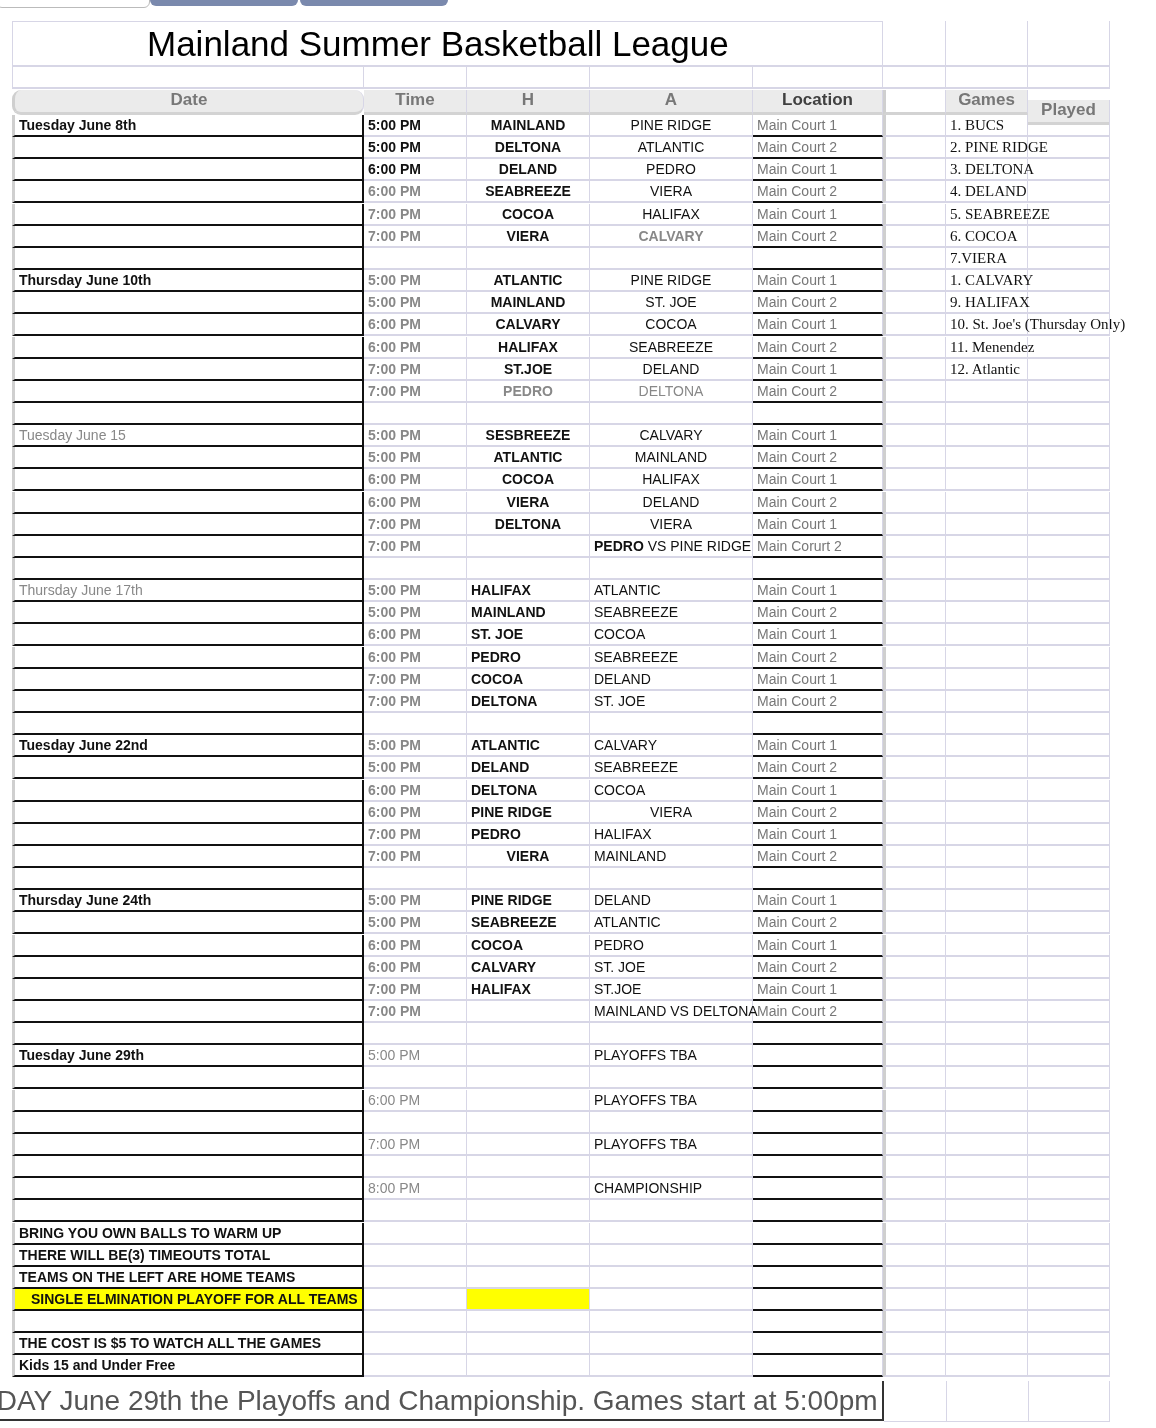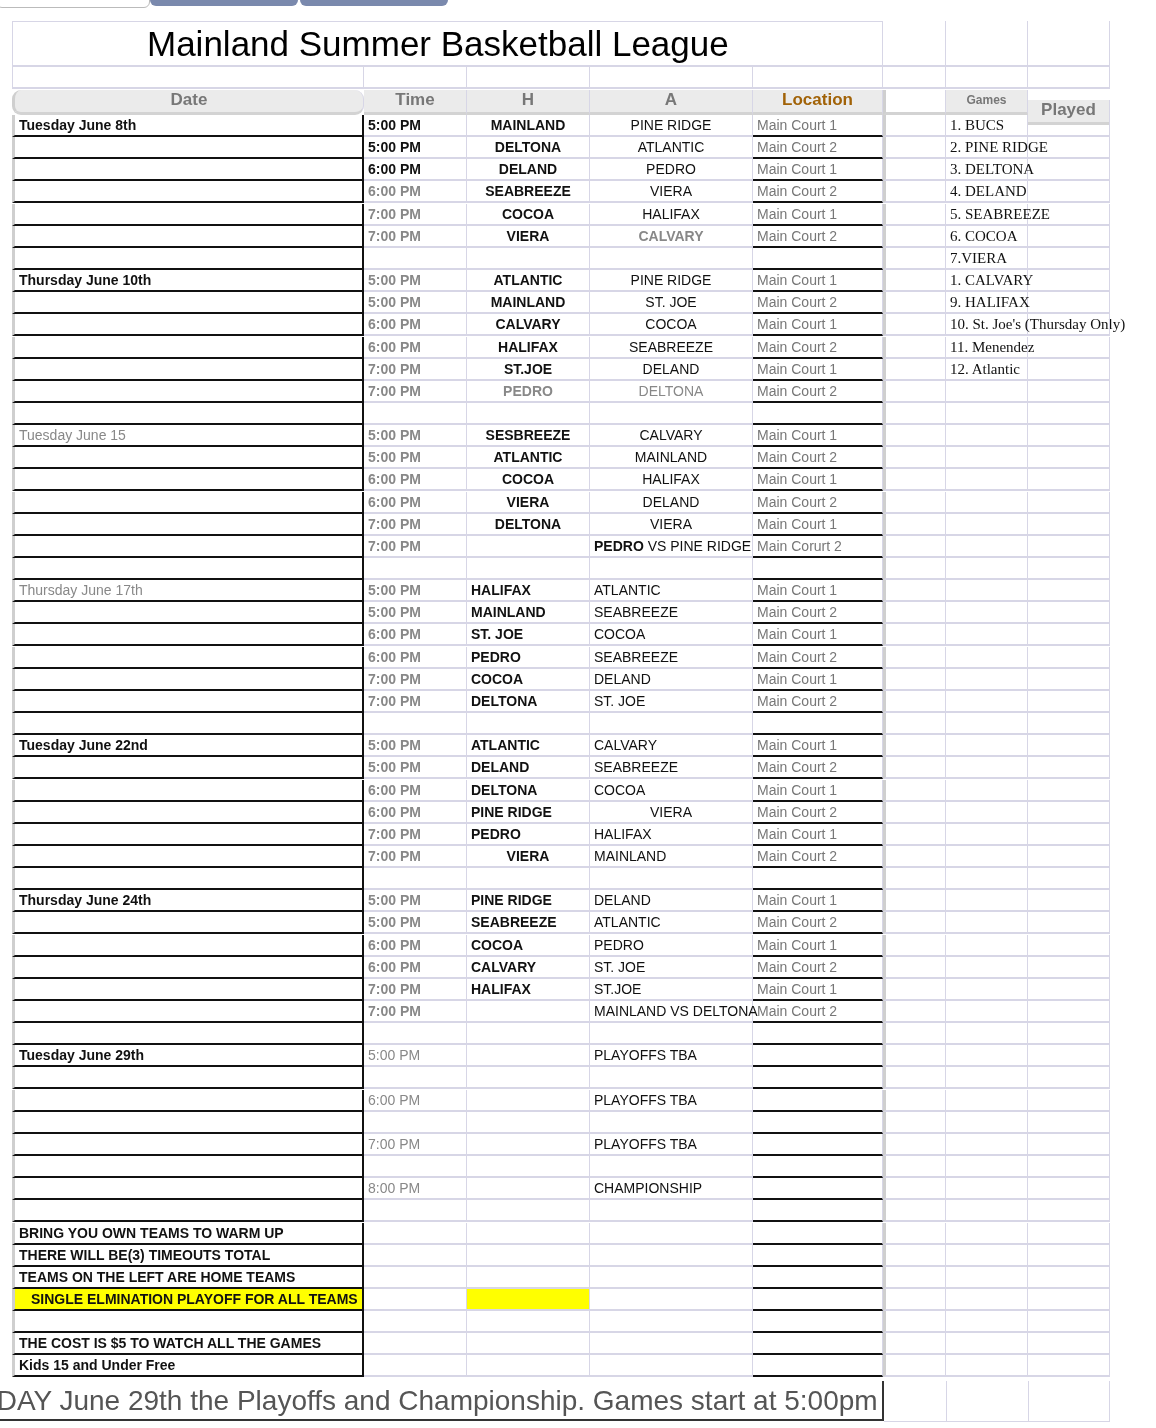--- a/index.html
+++ b/index.html
@@ -18,21 +18,21 @@
   .c-a{left:578px;width:163px;text-align:center;}
   .c-loc{left:741px;width:130px;border-bottom:2px solid #111;color:#777;}
   .c-gap{left:871px;width:63px;border-left:3px solid #cfcfcf;}
   .c-games{left:934px;width:82px;font-family:"Liberation Serif",serif;font-size:15px;}
   .c-played{left:1016px;width:82px;}
   .bold{font-weight:bold;}
   .grey{color:#888;}
   .left{text-align:left !important;}
   .header .cell{background:#ebebeb;color:#777;font-weight:bold;font-size:17px;text-align:center;border-bottom:3px solid #d3d3d3;}
   .header .c-date{border-right:1px solid #d7d6e6;border-bottom:3px solid #d3d3d3;border-radius:9px;}
-  .header .c-loc{border-bottom:3px solid #d3d3d3;color:#a16207;}
+  .header .c-loc{border-bottom:3px solid #d3d3d3;color:#404040;}
   .header .c-gap{background:#fff;}
   .title-row{position:absolute;left:0;top:0;height:46px;width:1098px;}
   .title{position:absolute;left:0;top:0;width:871px;height:46px;box-sizing:border-box;border:1px solid #d7d6e6;border-bottom:2px solid #d7d6e6;font-size:35px;line-height:44px;padding-left:134px;color:#000;}
   .title-cell{position:absolute;top:0;height:46px;box-sizing:border-box;border-right:1px solid #d7d6e6;border-bottom:2px solid #d7d6e6;}
   .yellow{background:#ffff00;padding-left:16px;}
   .footer{position:absolute;left:0;top:1381px;height:40px;width:884px;box-sizing:border-box;border-bottom:2px solid #333;border-right:2px solid #333;font-size:28px;line-height:40px;color:#555;white-space:nowrap;overflow:visible;}
   .footer span{position:relative;left:-22px;}
   .footer-grid{position:absolute;top:1381px;left:884px;height:40px;width:226px;border-bottom:1px solid #d7d6e6;}
   .footer-grid div{position:absolute;top:0;height:40px;border-right:1px solid #d7d6e6;}
 </style>
@@ -62,21 +62,21 @@
     <div class="cell c-games"></div>
     <div class="cell c-played"></div>
   </div>
   <div class="row header" style="top:69px;height:25px;">
     <div class="cell c-date" style="height:25px;">Date</div>
     <div class="cell c-time" style="height:25px;">Time</div>
     <div class="cell c-h" style="height:25px;">H</div>
     <div class="cell c-a" style="height:25px;">A</div>
     <div class="cell c-loc" style="height:25px;">Location</div>
     <div class="cell c-gap" style="height:25px;"></div>
-    <div class="cell c-games" style="height:25px;font-family:'Liberation Sans',sans-serif;font-size:12px;">Games</div>
+    <div class="cell c-games" style="height:25px;font-family:'Liberation Sans',sans-serif;font-size:17px;">Games</div>
     <div class="cell c-played" style="height:25px;margin-top:10px;">Played</div>
   </div>
   <div id="rows">
       <div class="row" style="top: 94px;">
         <div class="cell c-date bold">Tuesday June 8th</div>
         <div class="cell c-time bold">5:00 PM</div>
         <div class="cell c-h bold">MAINLAND</div>
         <div class="cell c-a">PINE RIDGE</div>
         <div class="cell c-loc">Main Court 1</div>
         <div class="cell c-gap"></div>
@@ -567,21 +567,21 @@
         <div class="cell c-date"></div>
         <div class="cell c-time"></div>
         <div class="cell c-h bold"></div>
         <div class="cell c-a"></div>
         <div class="cell c-loc"></div>
         <div class="cell c-gap"></div>
         <div class="cell c-games"></div>
         <div class="cell c-played"></div>
       </div>
       <div class="row" style="top: 1201.5px;">
-        <div class="cell c-date bold">BRING YOU OWN TEAMS TO WARM UP</div>
+        <div class="cell c-date bold">BRING YOU OWN BALLS TO WARM UP</div>
         <div class="cell c-time"></div>
         <div class="cell c-h bold"></div>
         <div class="cell c-a"></div>
         <div class="cell c-loc"></div>
         <div class="cell c-gap"></div>
         <div class="cell c-games"></div>
         <div class="cell c-played"></div>
       </div>
       <div class="row" style="top: 1223.65px;">
         <div class="cell c-date bold">THERE WILL BE(3) TIMEOUTS TOTAL</div>

